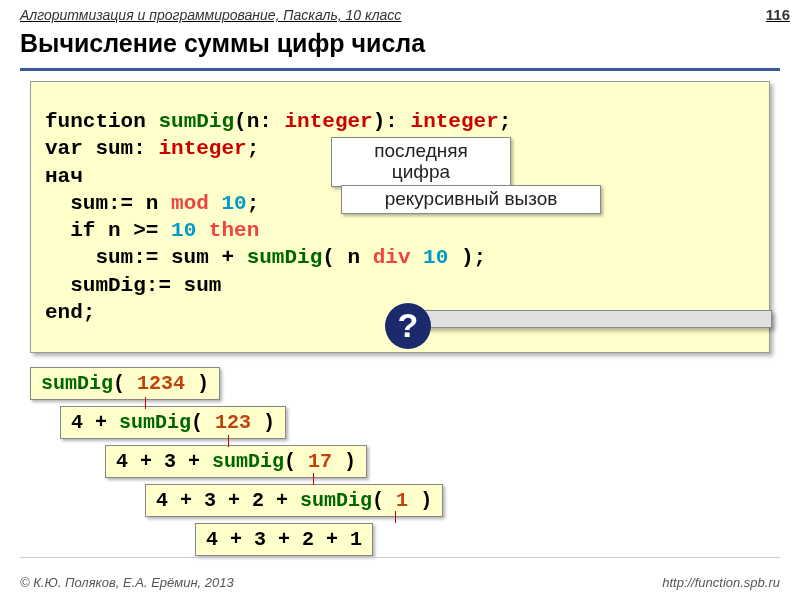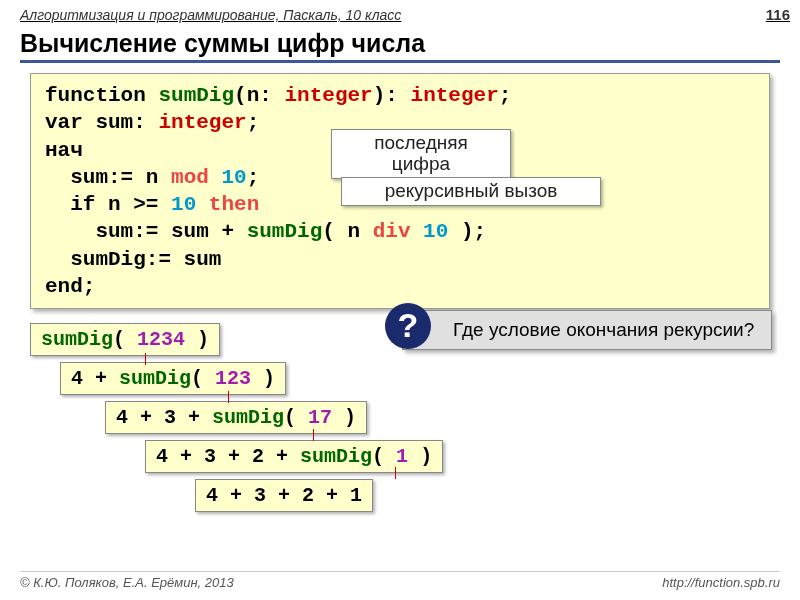--- a/index.html
+++ b/index.html
@@ -28,28 +28,28 @@
     font-size: 15px;
     font-weight: bold;
     color: #333;
   }
   .title {
     font-size: 25px;
     font-weight: bold;
     color: #000;
     margin: 4px 20px 10px 20px;
     border-bottom: 3px solid #3b5998;
-    padding-bottom: 2px;
+    padding-bottom: 10px;
   }
   .code-block {
     background: #ffffcc;
     border: 1px solid #999;
     box-shadow: 3px 3px 4px rgba(0,0,0,0.3);
     margin: 10px 30px 14px 30px;
-    padding: 8px 14px;
+    padding: 26px 14px;
     font-family: "Courier New", monospace;
     font-size: 21px;
     font-weight: bold;
     line-height: 1.3;
     position: relative;
   }
   .kw-func { color: #006600; }
   .kw-type { color: #cc0000; }
   .kw-blue { color: #ef4444; }
   .kw-call { color: #006600; }
@@ -108,21 +108,21 @@
     box-shadow: 2px 2px 3px rgba(0,0,0,0.3);
     font-family: "Courier New", monospace;
     font-size: 20px;
     font-weight: bold;
     padding: 4px 10px;
     display: inline-block;
     margin-bottom: 6px;
     position: relative;
   }
   .trace-row .kw-call { color: #006600; }
-  .trace-row .num { color: #a21caf; }
+  .trace-row .num { color: #c2410c; }
   .tr1 { margin-left: 0px; }
   .tr2 { margin-left: 30px; }
   .tr3 { margin-left: 75px; }
   .tr4 { margin-left: 115px; }
   .tr5 { margin-left: 165px; }
   .conn {
     position: absolute;
     width: 1px;
     background: #cc0000;
   }
@@ -130,21 +130,21 @@
     position: absolute;
     bottom: 10px;
     left: 20px;
     right: 20px;
     display: flex;
     justify-content: space-between;
     font-style: italic;
     font-size: 13px;
     color: #555;
     border-top: 1px solid #ccc;
-    padding-top: 3px;
+    padding-top: 17px;
   }
 </style>
 </head>
 <body>
 
 <div class="header">
   <span class="header-title">Алгоритмизация и программирование, Паскаль, 10 класс</span>
   <span class="page-num">116</span>
 </div>
 
@@ -167,21 +167,20 @@
   <div style="white-space:pre;"><span>    sum:= sum +</span> <span class="kw-call">sumDig</span><span>( n</span> <span class="kw-blue">div</span> <span class="num">10</span> <span>);</span></div>
   <div style="white-space:pre;">  sumDig:= sum</div>
   <div>end;</div>
 
   <div class="callout callout1">последняя цифра</div>
   <div class="callout callout2">рекурсивный вызов</div>
 </div>
 
 <div class="question-box">
   <div class="question-mark">?</div>
-  <span>Где условие окончания рекурсии?</span>
 </div>
 
 <div class="trace">
   <div class="trace-row tr1">
     <span class="kw-call">sumDig</span><span>(</span> <span class="num">1234</span> <span>)</span>
   </div><br>
   <div class="trace-row tr2">
     <span>4 +</span> <span class="kw-call">sumDig</span><span>(</span> <span class="num">123</span> <span>)</span>
   </div><br>
   <div class="trace-row tr3">

